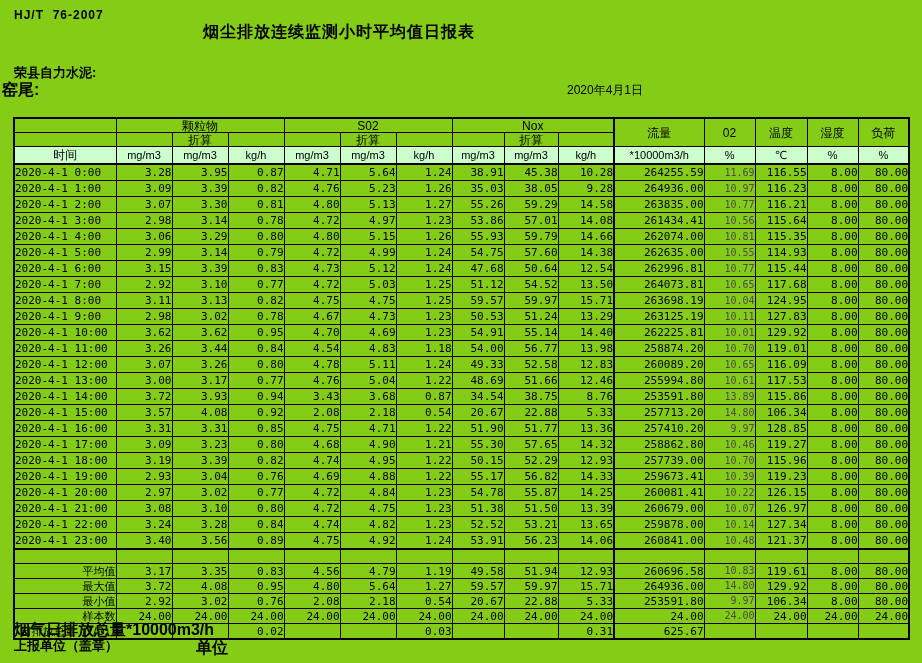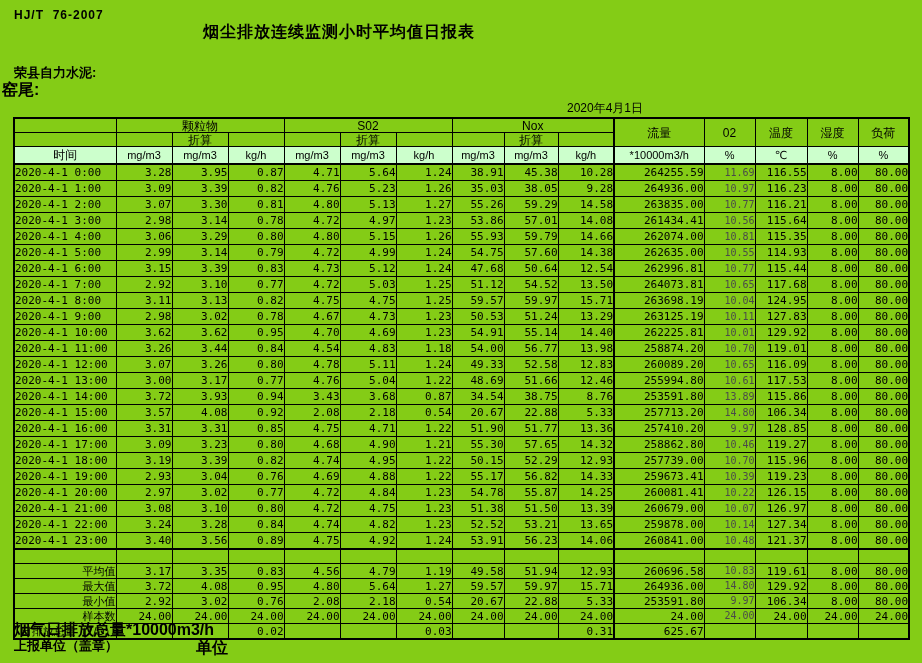--- a/index.html
+++ b/index.html
@@ -2,21 +2,21 @@
 <html><head>
 <meta charset="utf-8">
 <style>
   html,body{margin:0;padding:0;background:#fff;}
   .page{position:relative;width:922px;height:663px;background:#84cc16;overflow:hidden;
         font-family:"Liberation Sans","DejaVu Sans",sans-serif;color:#000;}
   .doc-code{position:absolute;left:14px;top:8px;font-weight:bold;font-size:12px;white-space:pre;letter-spacing:1px;}
   .title{position:absolute;left:203px;top:22px;font-weight:bold;font-size:16px;letter-spacing:1px;white-space:nowrap;}
   .company{position:absolute;left:14px;top:64px;font-weight:bold;font-size:13px;white-space:nowrap;}
   .loc{position:absolute;left:2px;top:80px;font-weight:bold;font-size:16px;white-space:nowrap;}
-  .date{position:absolute;left:567px;top:82px;font-size:12px;white-space:nowrap;margin-top:18px;}
+  .date{position:absolute;left:567px;top:82px;font-size:12px;white-space:nowrap;}
 
   table.rep{position:absolute;left:13px;top:117px;border-collapse:collapse;table-layout:fixed;width:895px;
             border:2px solid #000;}
   table.rep th, table.rep td{border:1px solid #000;padding:0;margin:0;overflow:hidden;
             font-weight:normal;vertical-align:middle;line-height:1;}
   tr.h1 th, tr.h1 td{height:13px;font-size:12px;text-align:center;}
   tr.h2 th, tr.h2 td{height:13px;font-size:12px;text-align:center;margin-left:46px;}
   tr.units th, tr.units td{height:16px;font-size:11px;text-align:center;background:#ccffcc;
             border-bottom:2px solid #000;}
   tr.units th{font-size:12px;}

